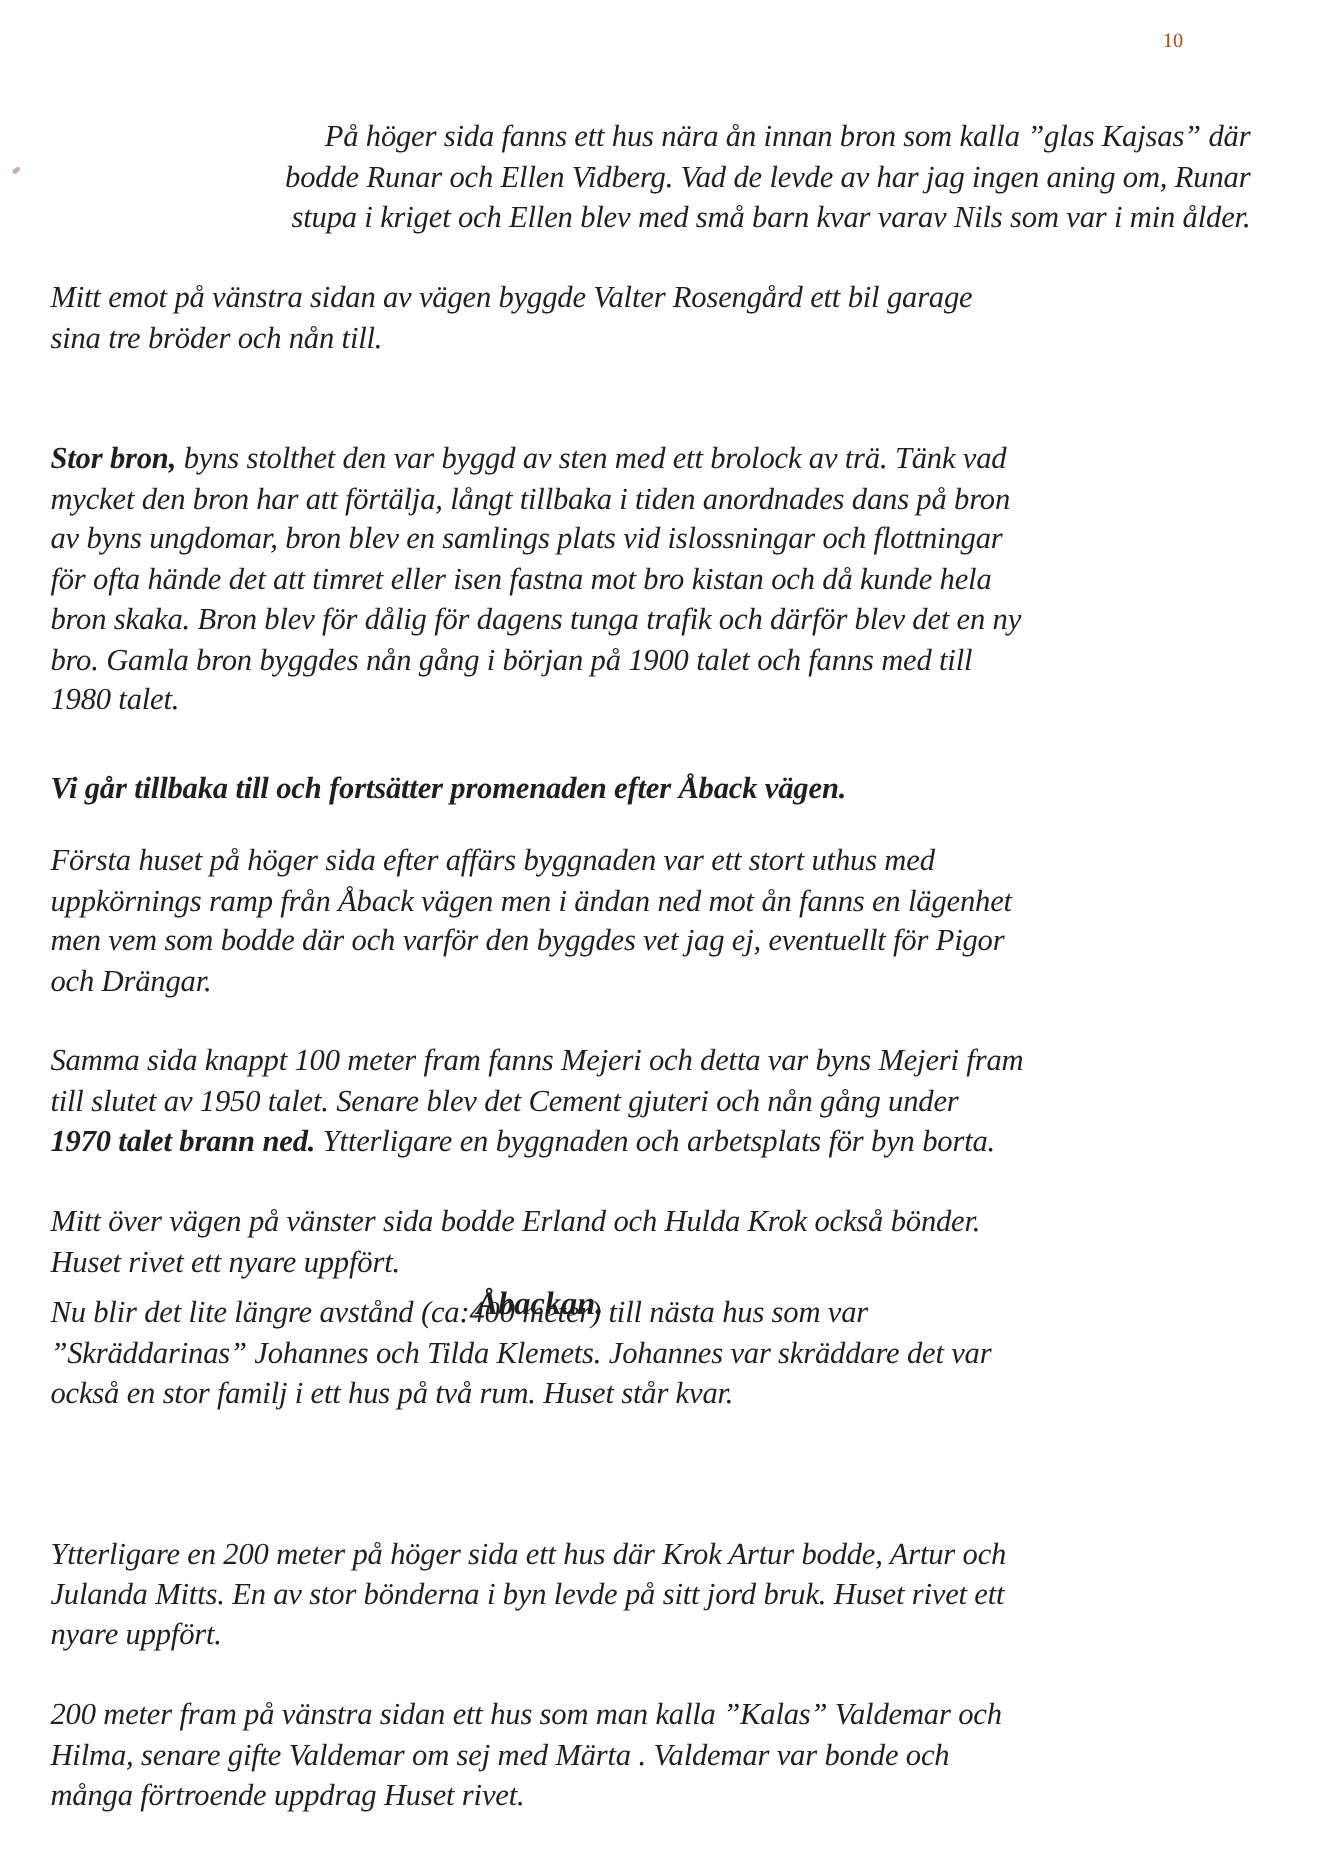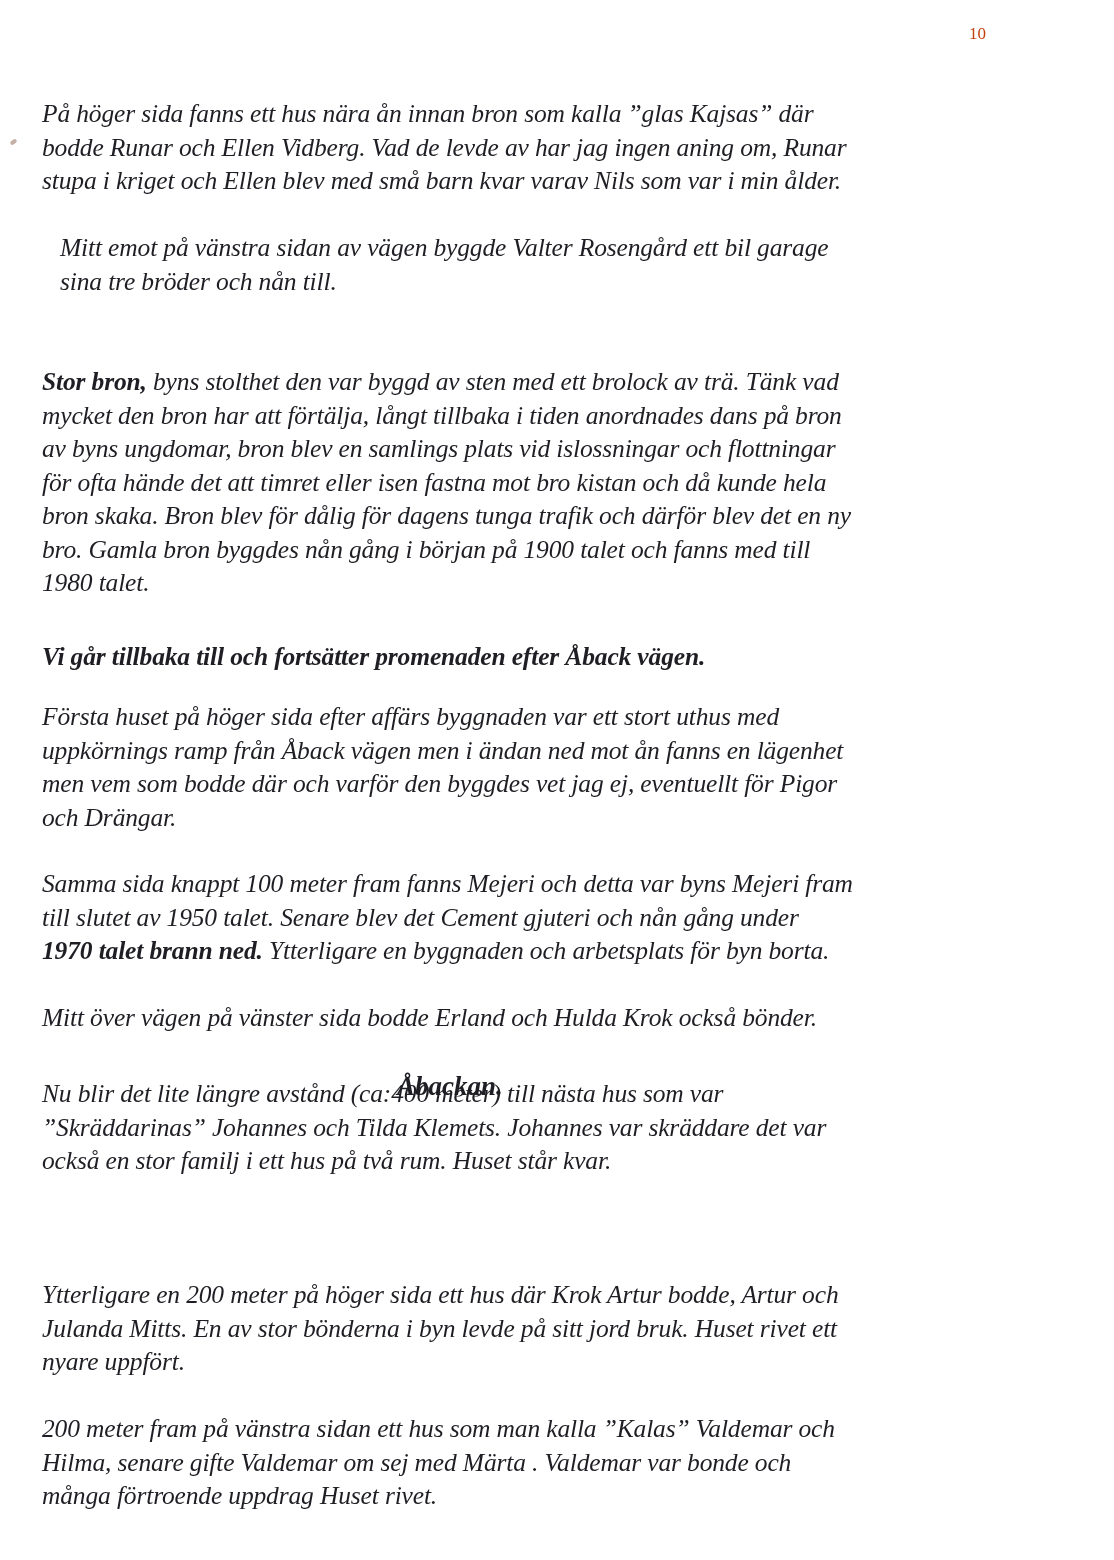--- a/index.html
+++ b/index.html
@@ -60,27 +60,27 @@
     }
   </style>
 </head>
 <body>
 
 <div>
 
   <div class="page-number">10</div>
   <div class="scan-mark"></div>
 
-  <div class="text-block" style="top:97px;">
+  <div class="text-block" style="top:97px;text-align:right;">
     <p>På höger sida fanns ett hus nära ån innan bron som kalla ”glas Kajsas” där</p>
     <p>bodde Runar och Ellen Vidberg. Vad de levde av har jag ingen aning om, Runar</p>
     <p>stupa i kriget och Ellen blev med små barn kvar varav Nils som var i min ålder.</p>
   </div>
 
-  <div class="text-block" style="top:231px;margin-left:18px;">
+  <div class="text-block" style="top:231px;">
     <p>Mitt emot på vänstra sidan av vägen byggde Valter Rosengård ett bil garage</p>
     <p>sina tre bröder och nån till.</p>
   </div>
 
   <div class="text-block" style="top:365px;">
     <p><span class="b">Stor bron,</span><span> byns stolthet den var byggd av sten med ett brolock av trä. Tänk vad</span></p>
     <p>mycket den bron har att förtälja, långt tillbaka i tiden anordnades dans på bron</p>
     <p>av byns ungdomar, bron blev en samlings plats vid islossningar och flottningar</p>
     <p>för ofta hände det att timret eller isen fastna mot bro kistan och då kunde hela</p>
     <p>bron skaka. Bron blev för dålig för dagens tunga trafik och därför blev det en ny</p>
@@ -100,20 +100,21 @@
   </div>
 
   <div class="text-block" style="top:867px;">
     <p>Samma sida knappt 100 meter fram fanns Mejeri och detta var byns Mejeri fram</p>
     <p>till slutet av 1950 talet. Senare blev det Cement gjuteri och nån gång under</p>
     <p><span class="b">1970 talet brann ned.</span><span> Ytterligare en byggnaden och arbetsplats för byn borta.</span></p>
   </div>
 
   <div class="text-block" style="top:1001px;">
     <p>Mitt över vägen på vänster sida bodde Erland och Hulda Krok också bönder.</p>
+    <p>Huset rivet ett nyare uppfört.</p>
   </div>
 
   <div class="heading-center" style="top:1069px; left:0; width:900px;">Åbackan.</div>
 
   <div class="text-block" style="top:1077px;">
     <p>Nu blir det lite längre avstånd (ca:400 meter) till nästa hus som var</p>
     <p>”Skräddarinas” Johannes och Tilda Klemets.  Johannes var skräddare det var</p>
     <p>också en stor familj i ett hus på två rum. Huset står kvar.</p>
   </div>
 

